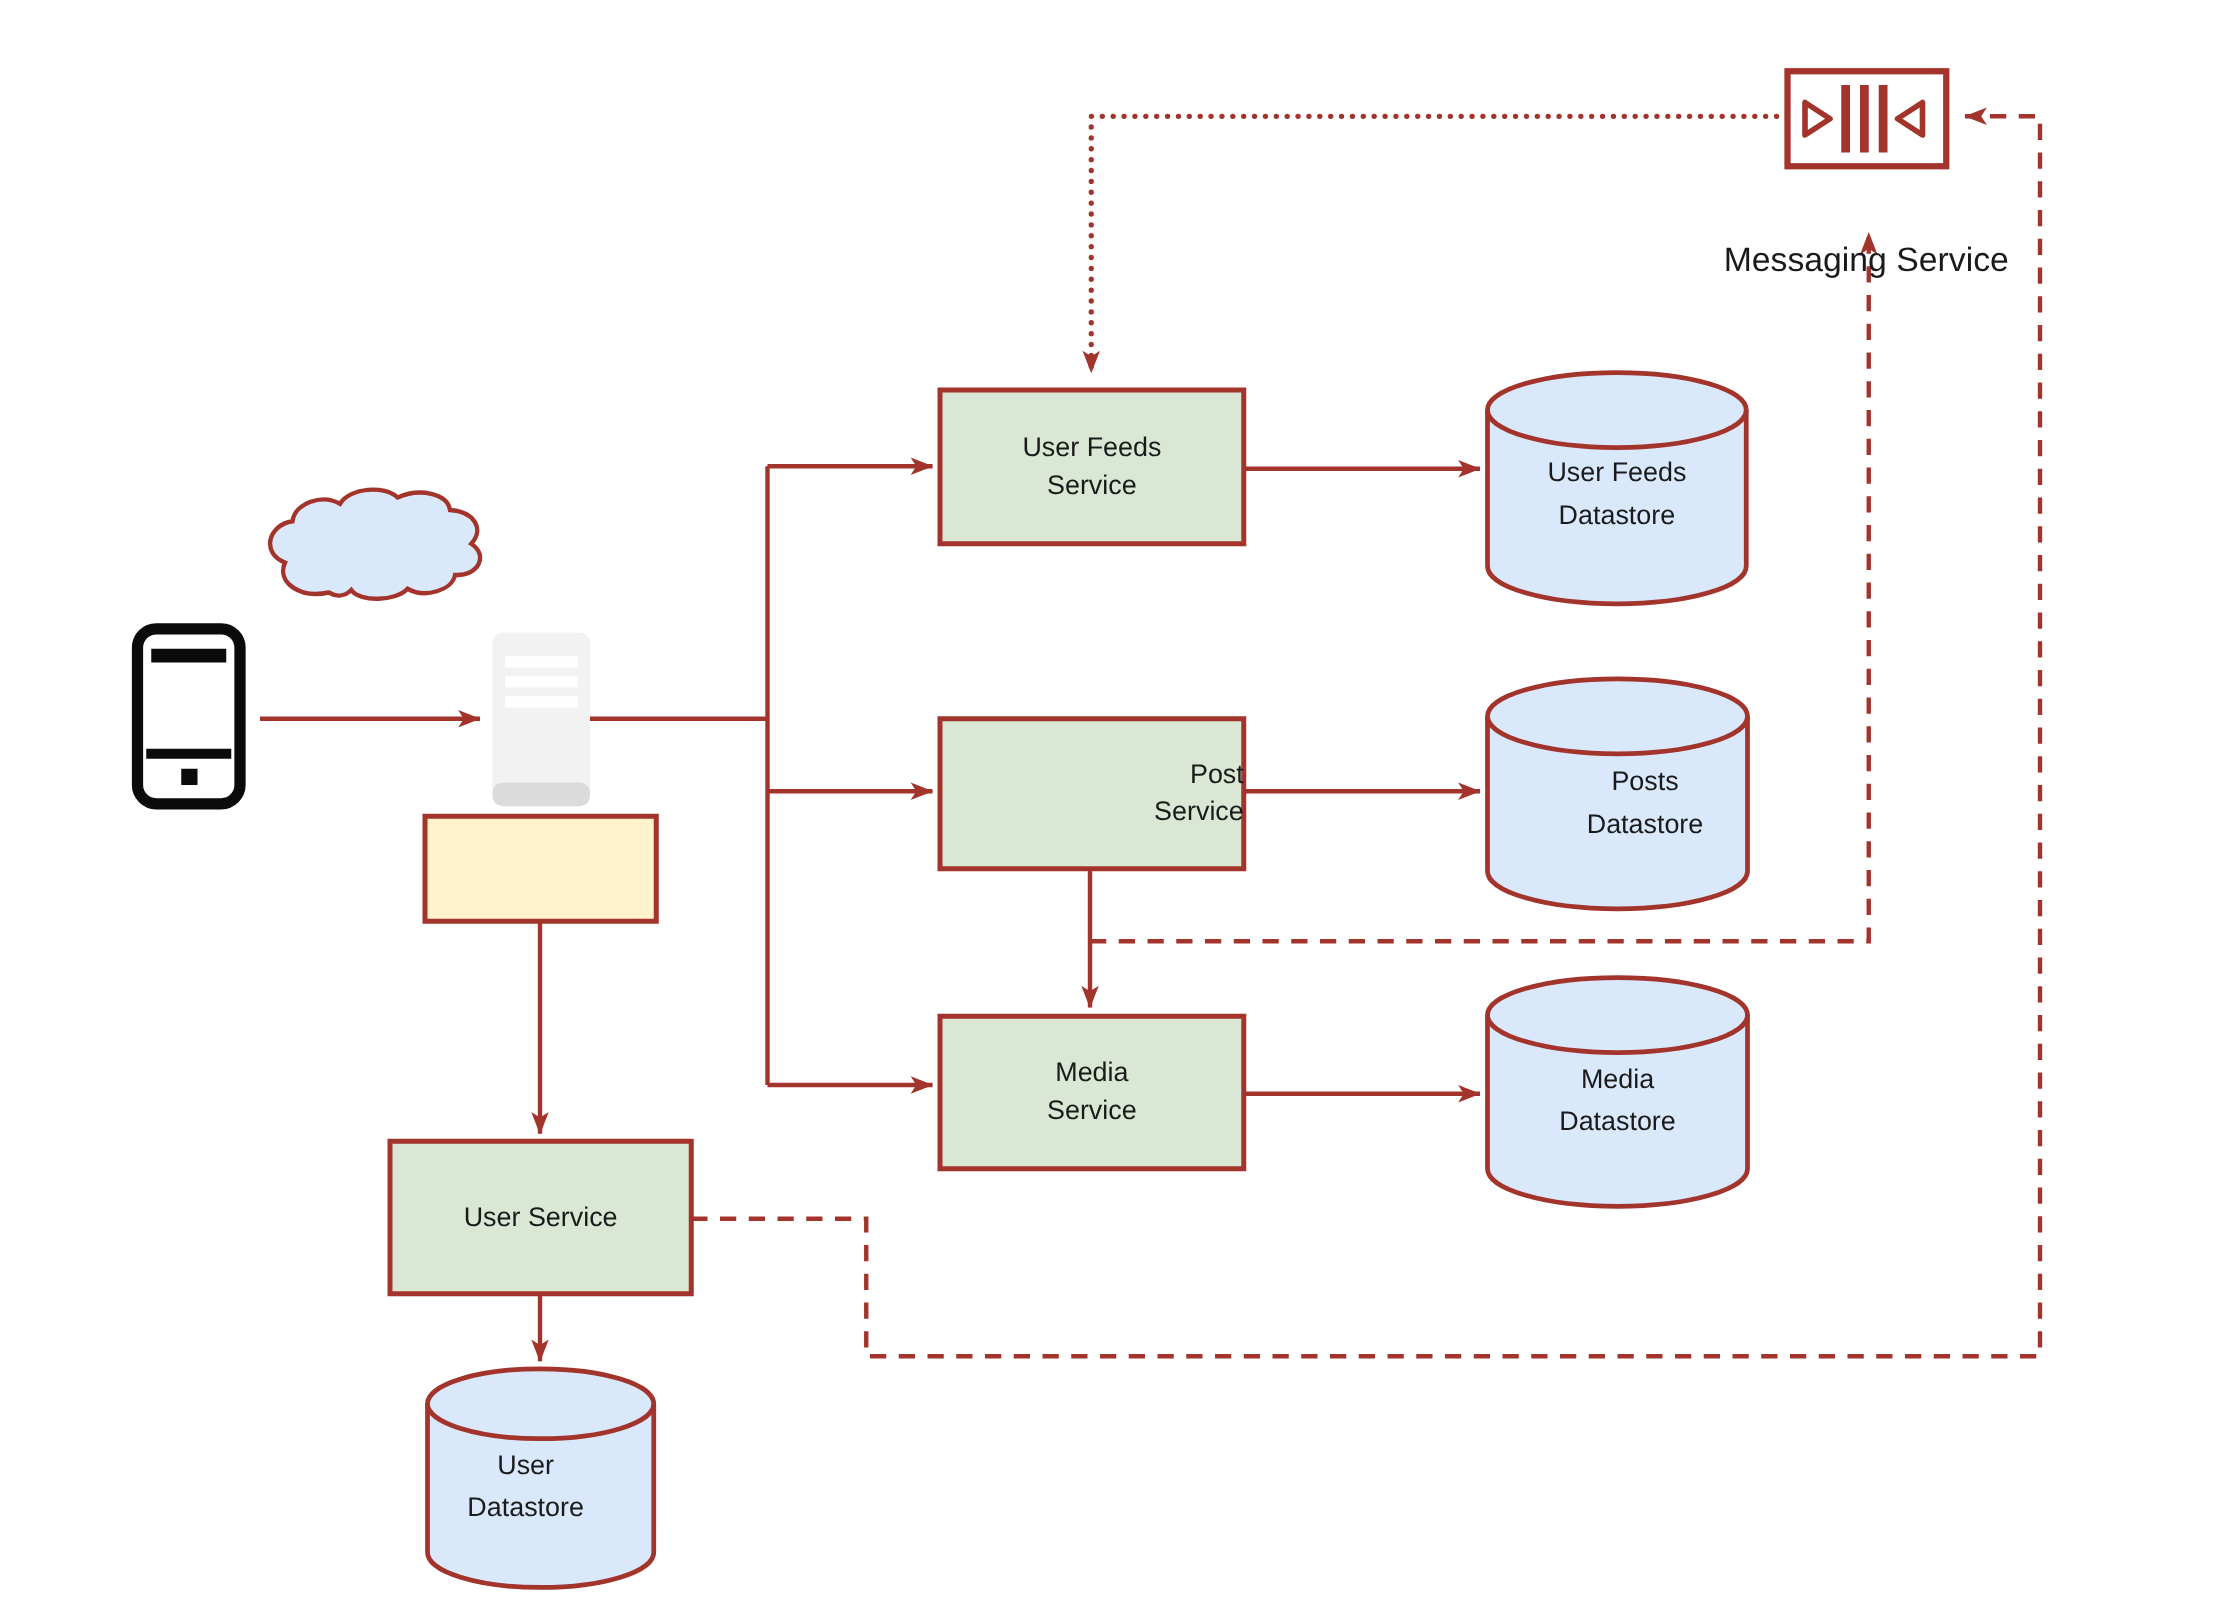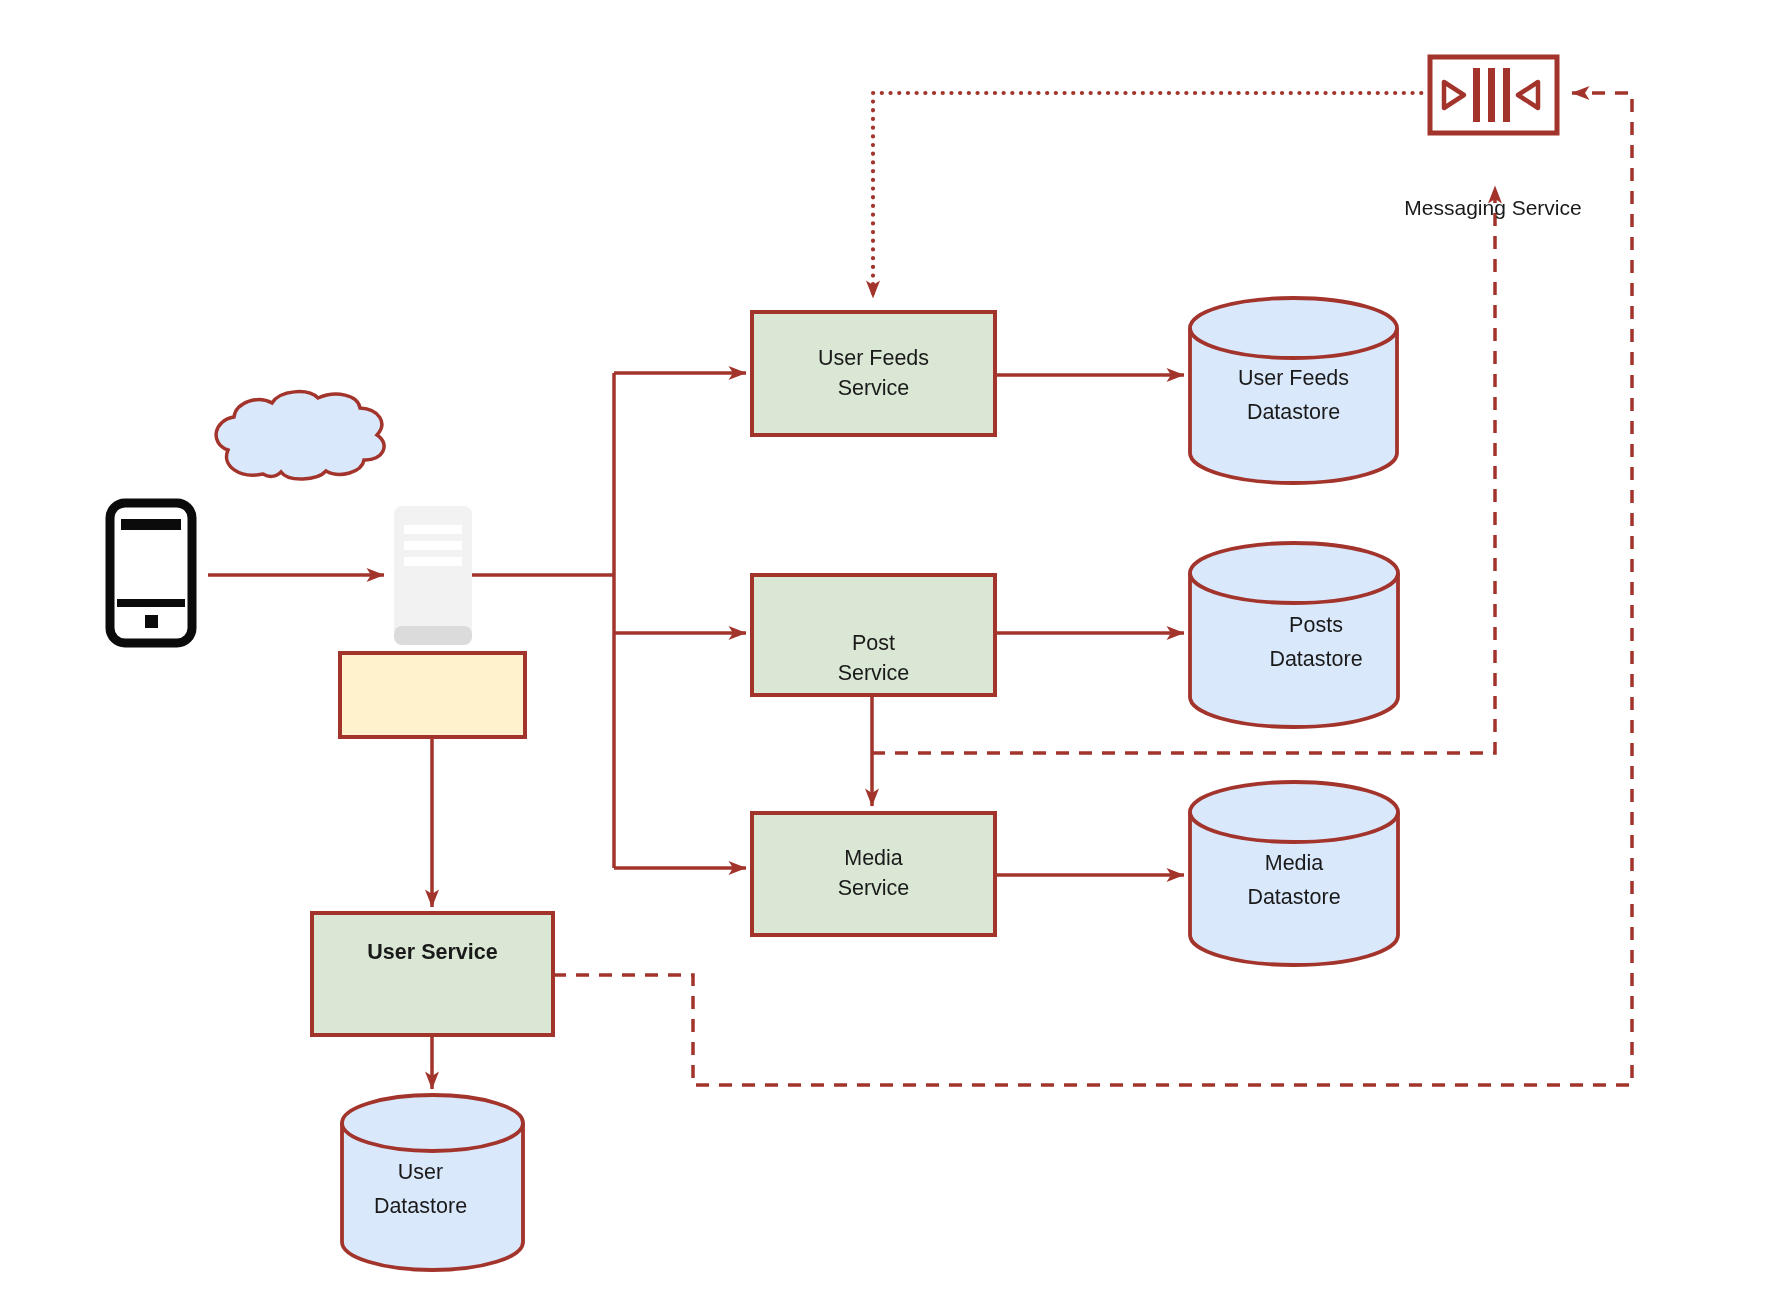--- a/index.html
+++ b/index.html
@@ -122,31 +122,31 @@
       <path d="M1538,82 L1538,108 L1518,95 Z" fill="none" stroke="#A3342C" stroke-width="4.5" stroke-linejoin="round"></path>
     </g>
   </svg>
 
 
   <div class="lbl" style="left:752px;top:343px;width:243px;">
     <div>User Feeds</div>
     <div>Service</div>
   </div>
 
-  <div class="lbl" style="left:752px;top:628px;width:243px;">
+  <div class="lbl" style="left:752px;top:604px;width:243px;text-align:right;">
     <div>Post</div>
     <div>Service</div>
   </div>
 
   <div class="lbl" style="left:752px;top:843px;width:243px;">
     <div>Media</div>
     <div>Service</div>
   </div>
 
-  <div class="lbl single" style="left:312px;top:937px;width:241px;font-weight:bold;">
+  <div class="lbl single" style="left:312px;top:959px;width:241px;">
     <div>User Service</div>
   </div>
 
   <div class="lbl ds" style="left:1190px;top:361px;width:207px;">
     <div>User Feeds</div>
     <div>Datastore</div>
   </div>
 
   <div class="lbl ds" style="left:1190px;top:608px;width:252px;">
     <div>Posts</div>
@@ -156,17 +156,17 @@
   <div class="lbl ds" style="left:1190px;top:846px;width:208px;">
     <div>Media</div>
     <div>Datastore</div>
   </div>
 
   <div class="lbl ds" style="left:342px;top:1155px;width:157px;">
     <div>User</div>
     <div>Datastore</div>
   </div>
 
-  <div class="lbl single" style="left:1360px;top:193px;width:266px;font-size:21px;">
+  <div class="lbl single" style="left:1360px;top:193px;width:266px;font-size:27px;">
     <div>Messaging Service</div>
   </div>
 
 </div>
 
 </body></html>

